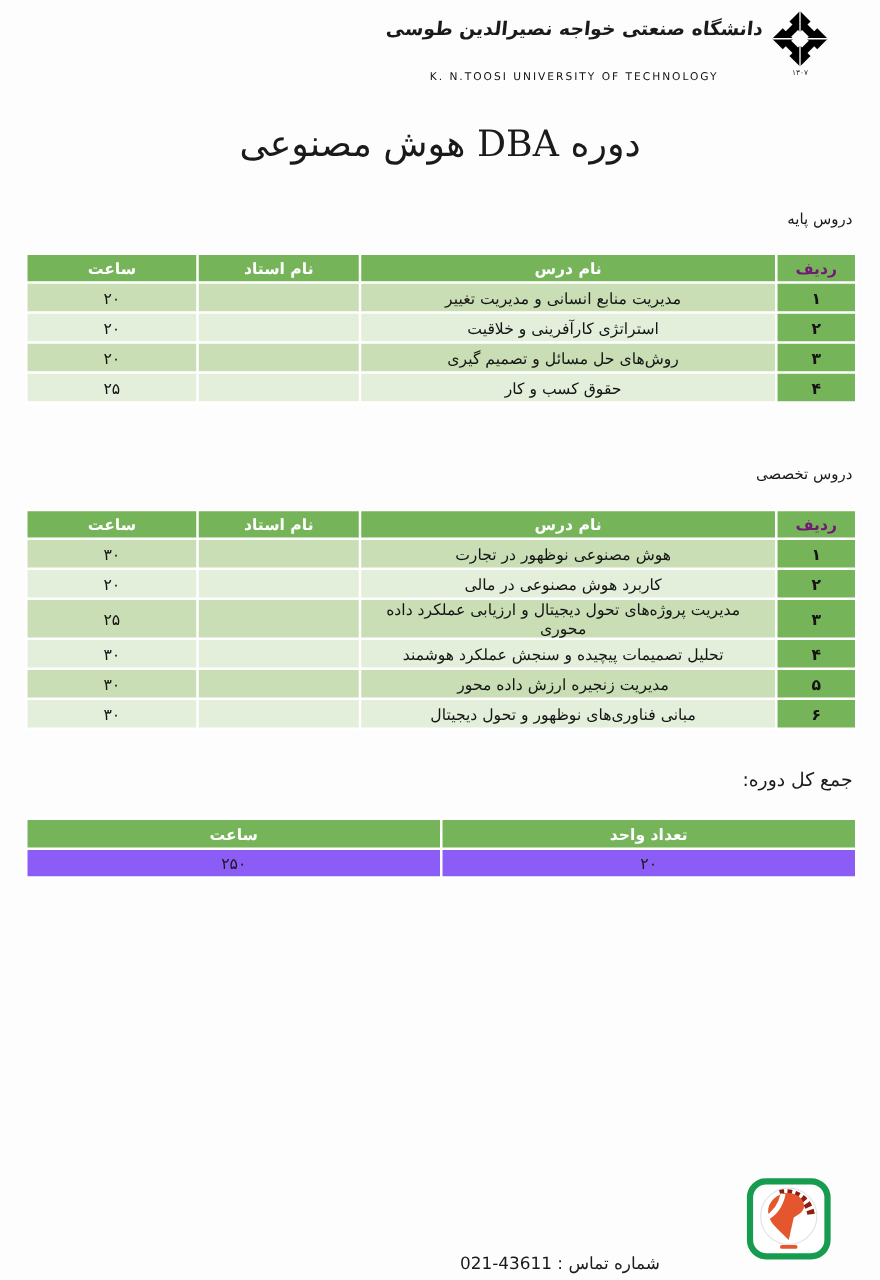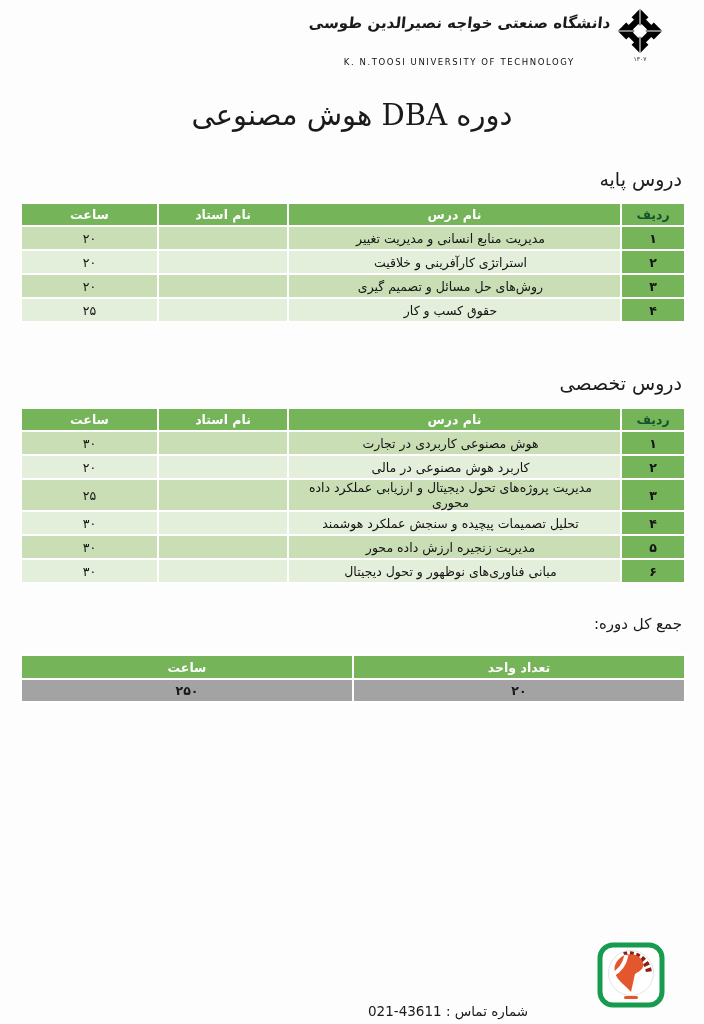--- a/index.html
+++ b/index.html
@@ -14,42 +14,42 @@
   .uni-en{font-size:8.5px; letter-spacing:1.6px; margin-top:25px; color:#111; white-space:nowrap;}
   .uni-logo-col{display:flex; flex-direction:column; align-items:center;}
   .uni-year{font-size:6px; margin-top:1px; color:#222;}
   
   .page-title{
     position:absolute; top:98px; left:0; width:100%; text-align:center;
     font-size:29px; direction:rtl;
     font-family:"DejaVu Serif","Liberation Serif","DejaVu Sans",serif;
   }
   
-  .section-heading{position:absolute; right:22px; font-size:19px; direction:rtl;}
+  .section-heading{position:absolute; right:22px; font-size:12px; direction:rtl;}
   .h-basic{top:168px;}
   .h-special{top:372px;}
   .h-total{top:615px; font-size:15px;margin-left:24px;}
   
   table{border-collapse:collapse; table-layout:fixed;}
   .course-table, .summary-table{position:absolute; left:20px; width:664px;}
   .t-basic{top:202px;}
   .t-special{top:407px;}
   .t-summary{top:654px;}
   .course-table th, .course-table td, .summary-table th, .summary-table td{
     border:2px solid #ffffff; padding:0; font-size:12.5px; text-align:center; vertical-align:middle;
   }
   .course-table thead th{background:#76B45A; color:#ffffff; font-weight:bold; height:21px;}
-  .course-table thead th.th-no{color:#14532d;}
+  .course-table thead th.th-no{color:#701a75;}
   .course-table tbody td{height:22px; color:#141414;}
   .course-table tbody tr:nth-child(odd) td{background:#C9DEB4;}
   .course-table tbody tr:nth-child(even) td{background:#E3EEDB;}
   .course-table td.td-no{background:#76B45A !important; font-weight:bold;}
   .course-table td.td-course{padding-right:8px;}
   .summary-table thead th{background:#76B45A; color:#fff; font-weight:bold; height:22px;}
-  .summary-table tbody td{background:#a3a3a3; height:21px; font-weight:bold;}
+  .summary-table tbody td{background:#8b5cf6; height:21px; font-weight:normal;}
   
   .footer-logo{position:absolute; top:942px; right:39px;}
   .footer-line{
     position:absolute; left:8px; right:176px; bottom:5px;
     display:flex; justify-content:space-between; direction:rtl; font-size:13.5px; direction:rtl;
   }
   .footer-line span{white-space:nowrap;}
 </style>
 </head>
 <body>
@@ -141,21 +141,21 @@
         <th class="th-no">ردیف</th>
         <th>نام درس</th>
         <th>نام استاد</th>
         <th>ساعت</th>
       </tr>
     </thead>
     <tbody>
 
         <tr>
           <td class="td-no">۱</td>
-          <td class="td-course">هوش مصنوعی کاربردی در تجارت</td>
+          <td class="td-course">هوش مصنوعی نوظهور در تجارت</td>
           <td class="td-inst"></td>
           <td class="td-hours">۳۰</td>
         </tr>
 
         <tr>
           <td class="td-no">۲</td>
           <td class="td-course">کاربرد هوش مصنوعی در مالی</td>
           <td class="td-inst"></td>
           <td class="td-hours">۲۰</td>
         </tr>

